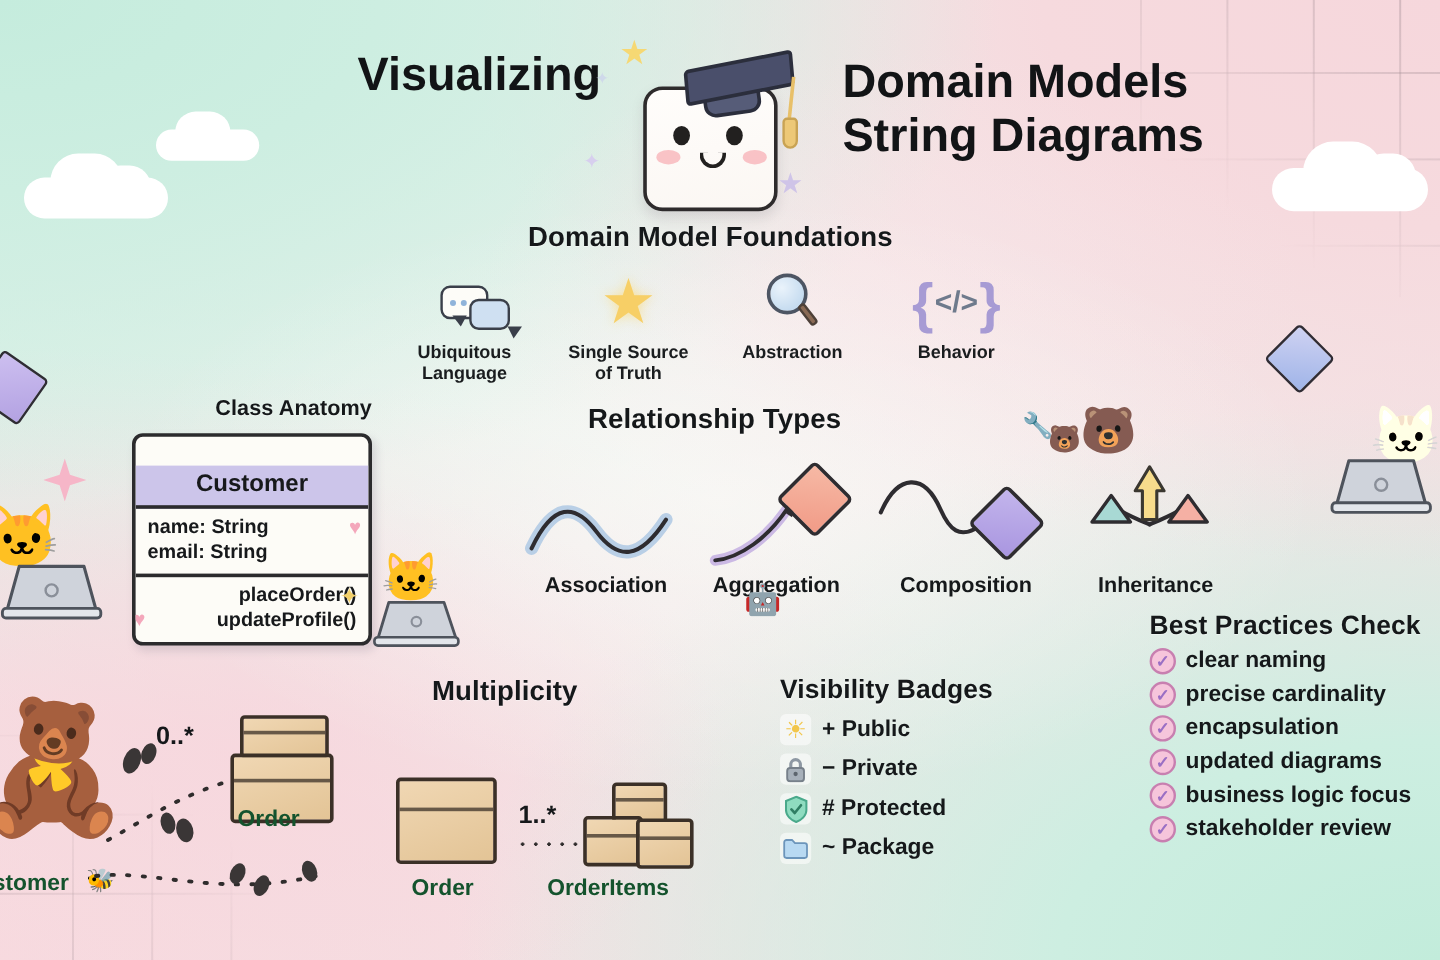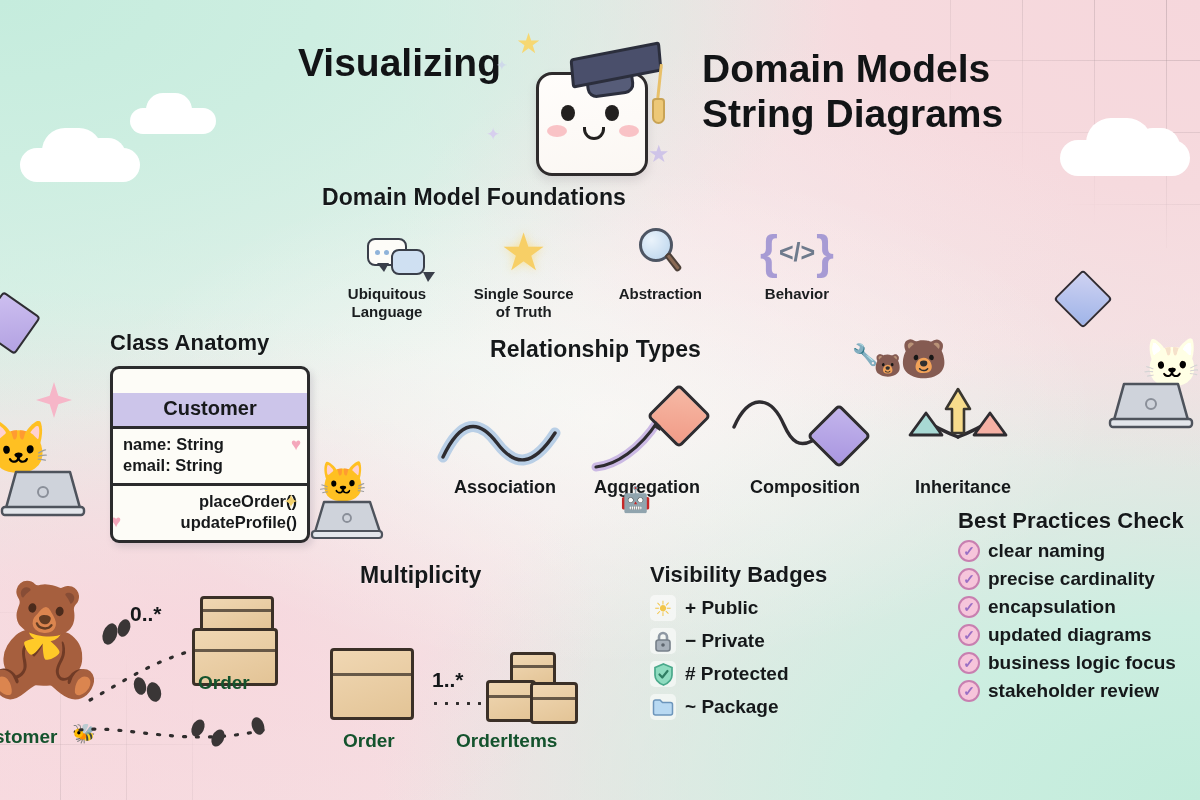--- a/index.html
+++ b/index.html
@@ -83,21 +83,21 @@
     position:absolute; left:62px; top:40px; width:48px; height:26px; background:#565c78;
     border:3px solid #2b2e3c; border-radius:6px 6px 10px 10px; transform:rotate(-8deg);
   }
   .tassel-line{ position:absolute; left:134px; top:34px; width:3px; height:36px; background:#e8c069; transform:rotate(6deg); }
   .tassel-end{ position:absolute; left:128px; top:68px; width:13px; height:26px; background:#edc877;
                border:2px solid #c9a354; border-radius:4px 4px 7px 7px; }
   .star-deco{ position:absolute; font-size:28px; line-height:1; }
 
   
   #foundations{ position:absolute; left:322px; top:184px; width:540px; }
-  #foundations .sect-title{ font-size:23px; text-align:left; }
+  #foundations .sect-title{ font-size:23px; text-align:center; }
   .found-row{ display:flex; justify-content:space-between; margin-top:14px; padding:0 6px; }
   .found-item{ width:118px; text-align:center; }
   .found-ico{ height:54px; display:flex; align-items:center; justify-content:center; }
   .found-lbl{ font-size:15px; font-weight:bold; color:#1a1d1f; line-height:1.22; margin-top:6px; }
 
   
   .bub-a{ position:relative; width:40px; height:28px; background:#fdfcf8; border:2.4px solid #3a3f4a; border-radius:8px; }
   .bub-b{ position:absolute; left:22px; top:9px; width:34px; height:26px; background:#cfe0f2; border:2.4px solid #3a3f4a; border-radius:8px; }
   .dot3{ position:absolute; left:6px; top:10px; display:flex; gap:4px; }
   .dot3 i{ width:5px; height:5px; background:#8fb3da; border-radius:50%; display:block; }
@@ -112,21 +112,21 @@
           border-radius:50%; background:radial-gradient(circle at 34% 32%, #eaf3fb 0%, #c6dcf0 72%); }
   .mag-h{ position:absolute; left:27px; top:28px; width:7px; height:21px; background:#8a6a55;
           border:2px solid #4d4038; border-radius:3px; transform:rotate(-38deg); transform-origin:top left; }
 
   
   .beh{ display:flex; align-items:center; gap:1px; color:#a79bd4; font-size:46px; font-weight:bold; line-height:1; }
   .beh .mid{ font-size:25px; color:#6e7a8c; }
 
   
   #class-anatomy{ position:absolute; left:110px; top:330px; width:200px; }
-  #class-anatomy .sect-title{ font-size:22px; text-align:left; }
+  #class-anatomy .sect-title{ font-size:18px; text-align:right; }
   .class-box{
     margin-top:10px; border:3px solid #2b2b2d; border-radius:9px; overflow:hidden;
     background:#fdfcf7; box-shadow:3px 4px 7px rgba(120,115,130,.22);
   }
   .class-head{ background:#ccc5ea; text-align:center; font-size:20px; font-weight:bold; color:#17191b;
                padding:4px 0 6px; border-bottom:3px solid #2b2b2d;margin-top:24px; }
   .class-sec{ padding:5px 10px 7px; position:relative; }
   .class-sec + .class-sec{ border-top:3px solid #2b2b2d;text-align:right; }
   .class-sec div{ font-size:16.5px; font-weight:bold; color:#17191b; line-height:1.28; white-space:nowrap; }
   .mini{ position:absolute; font-size:15px; }

